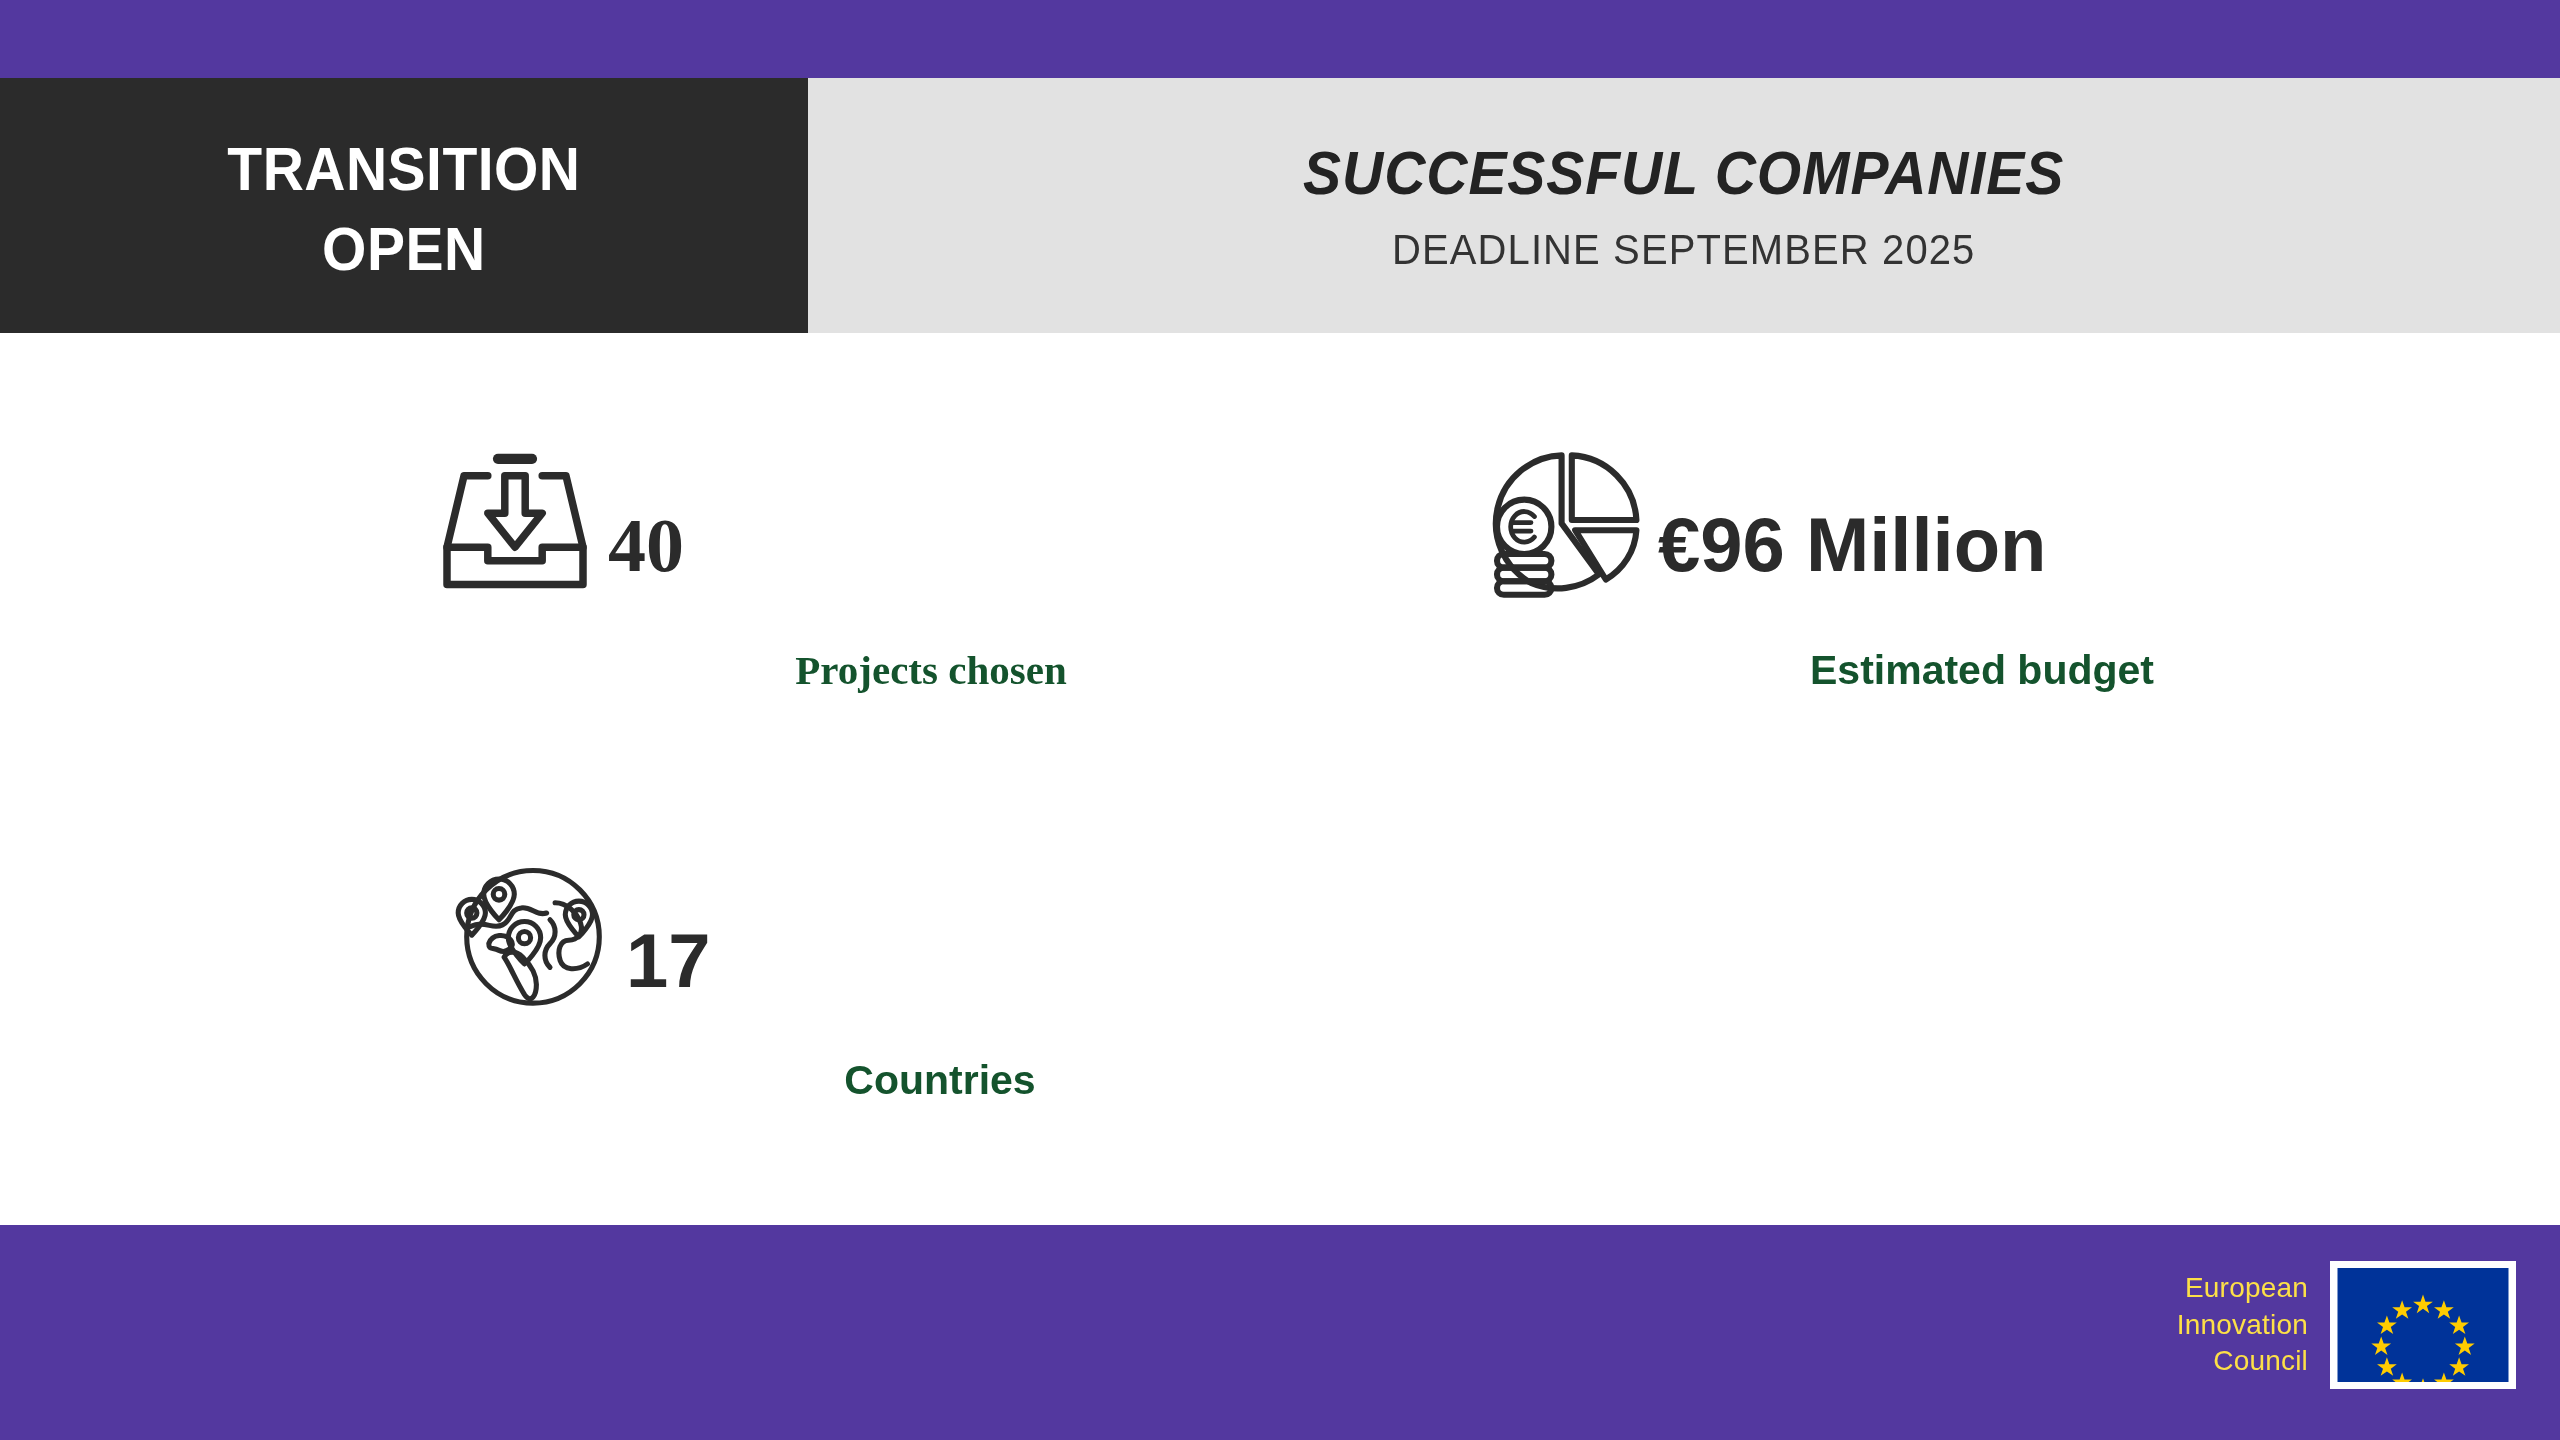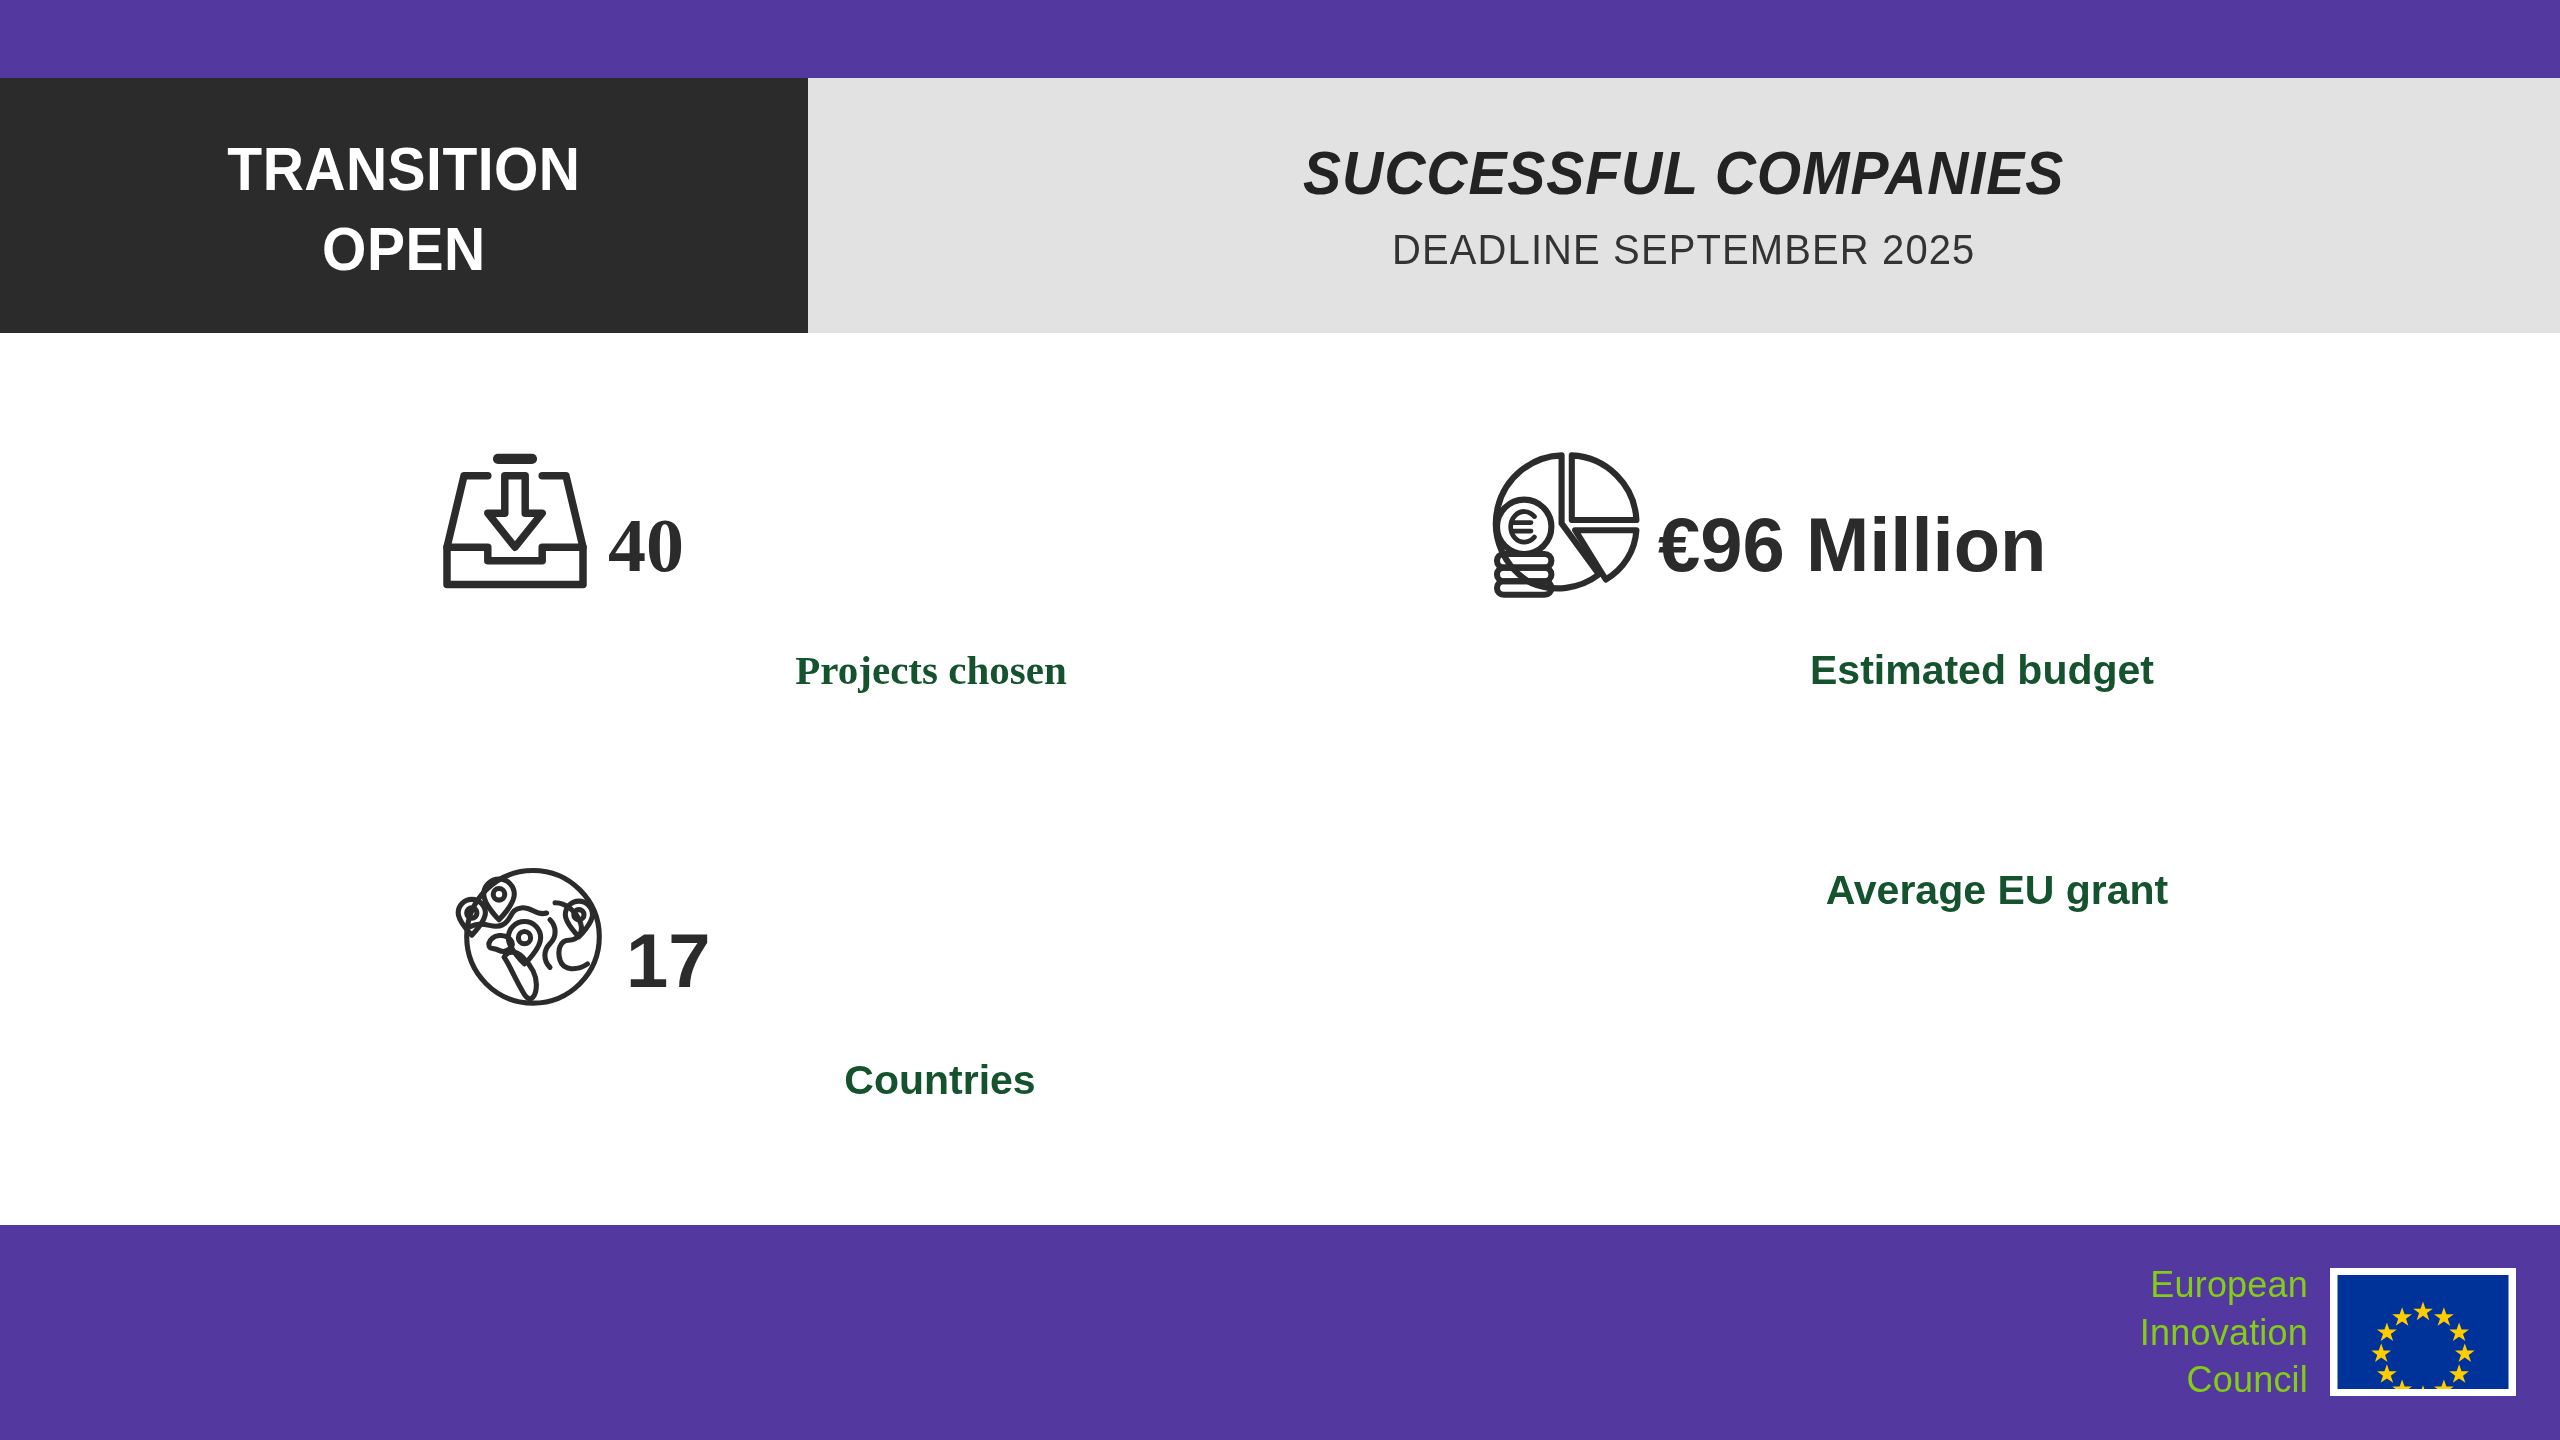--- a/index.html
+++ b/index.html
@@ -174,22 +174,22 @@
   .eic-logo {
     position: absolute;
     right: 44px;
     top: 36px;
     display: flex;
     align-items: center;
   }
 
   .eic-text {
     text-align: right;
-    color: #84cc16;
-    font-size: 36px;
+    color: #fde047;
+    font-size: 28px;
     line-height: 1.32;
     margin-right: 22px;
     letter-spacing: 0.2px;
   }
 
   .eu-flag {
     width: 186px;
     height: 128px;
     background: #ffffff;
     padding: 7px;
@@ -280,21 +280,20 @@
             <path d="M45 45 A9.5 9.5 0 0 0 35.5 54.5 C35.5 61 45 70 45 70 C45 70 54.5 61 54.5 54.5 A9.5 9.5 0 0 0 45 45 Z"></path>
             <circle cx="45" cy="54.5" r="3.6"></circle>
           </svg>
         </span>
         <span class="stat-value">17</span>
       </div>
       <div class="stat-label">Countries</div>
     </div>
 
     <div class="stat stat-3">
-      <div class="stat-label">Average EU grant</div>
     </div>
 
   </div>
 
   <div class="footer">
     <div class="eic-logo">
       <div class="eic-text">
         <div>European</div>
         <div>Innovation</div>
         <div>Council</div>

